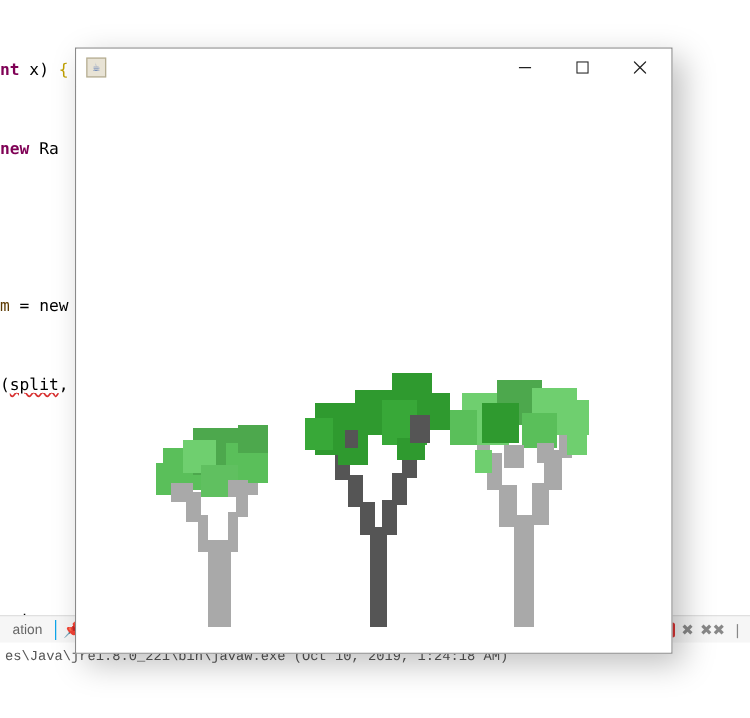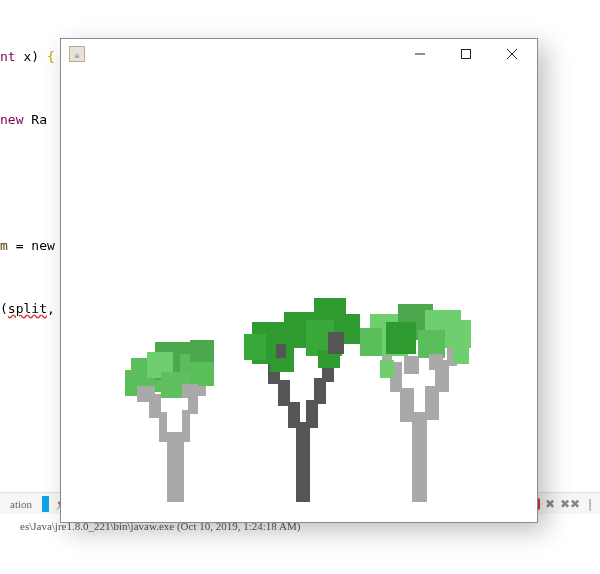--- a/index.html
+++ b/index.html
@@ -20,21 +20,21 @@
     left: 0;
     width: 600px;
     height: 560px;
     background: #fff;
     padding: 4px 0 0 0;
     white-space: pre;
     line-height: 21px;
     color: #000;
   }
   .editor .line { padding-left: 0; }
-  .kw { color: #7f0055; font-weight: normal; }
+  .kw { color: #7f0055; font-weight: bold; }
   .var { color: #5c3900; }
   .red-wavy { text-decoration: underline wavy #d83030; }
   .str { color: #2a2ab0; }
   .bracket-y { color: #c0a000; }
 
   
   .status-bar {
     position: absolute;
     left: 0;
     bottom: 60px;
@@ -43,22 +43,21 @@
     display: flex;
     align-items: center;
     font-family: sans-serif;
     font-size: 11px;
     color: #666;
     border-top: 1px solid #e0e0e0;
     background: #f6f6f6;
   }
   .status-bar .tab-label {
     padding: 2px 10px;
-    border-right: 7px solid #0ea5e9;
-    font-family: Liberation Serif, serif;
+    border-right: 1px solid #0ea5e9;
   }
   .pin-sketch {
     width: 14px; height: 14px;
     margin-left: 6px;
     color: #c09000;
     font-size: 12px;
   }
   .status-bar .spacer { flex: 1; }
   .status-bar .round-btn {
     width: 14px; height: 14px;
@@ -74,24 +73,24 @@
     width: 12px; height: 12px;
     background: #d33;
     border-radius: 2px;
   }
 
   .console-line {
     position: absolute;
     left: 0;
     bottom: 40px;
     width: 500px;
-    font-family: Liberation Serif, serif;
+    font-family: Liberation Mono, monospace;
     font-size: 11px;
     color: #555;
-    padding: 2px 20px;
+    padding: 2px 4px;
   }
 
   
   .app-window {
     position: absolute;
     left: 60px;
     top: 38px;
     width: 478px;
     height: 485px;
     background: #fff;

